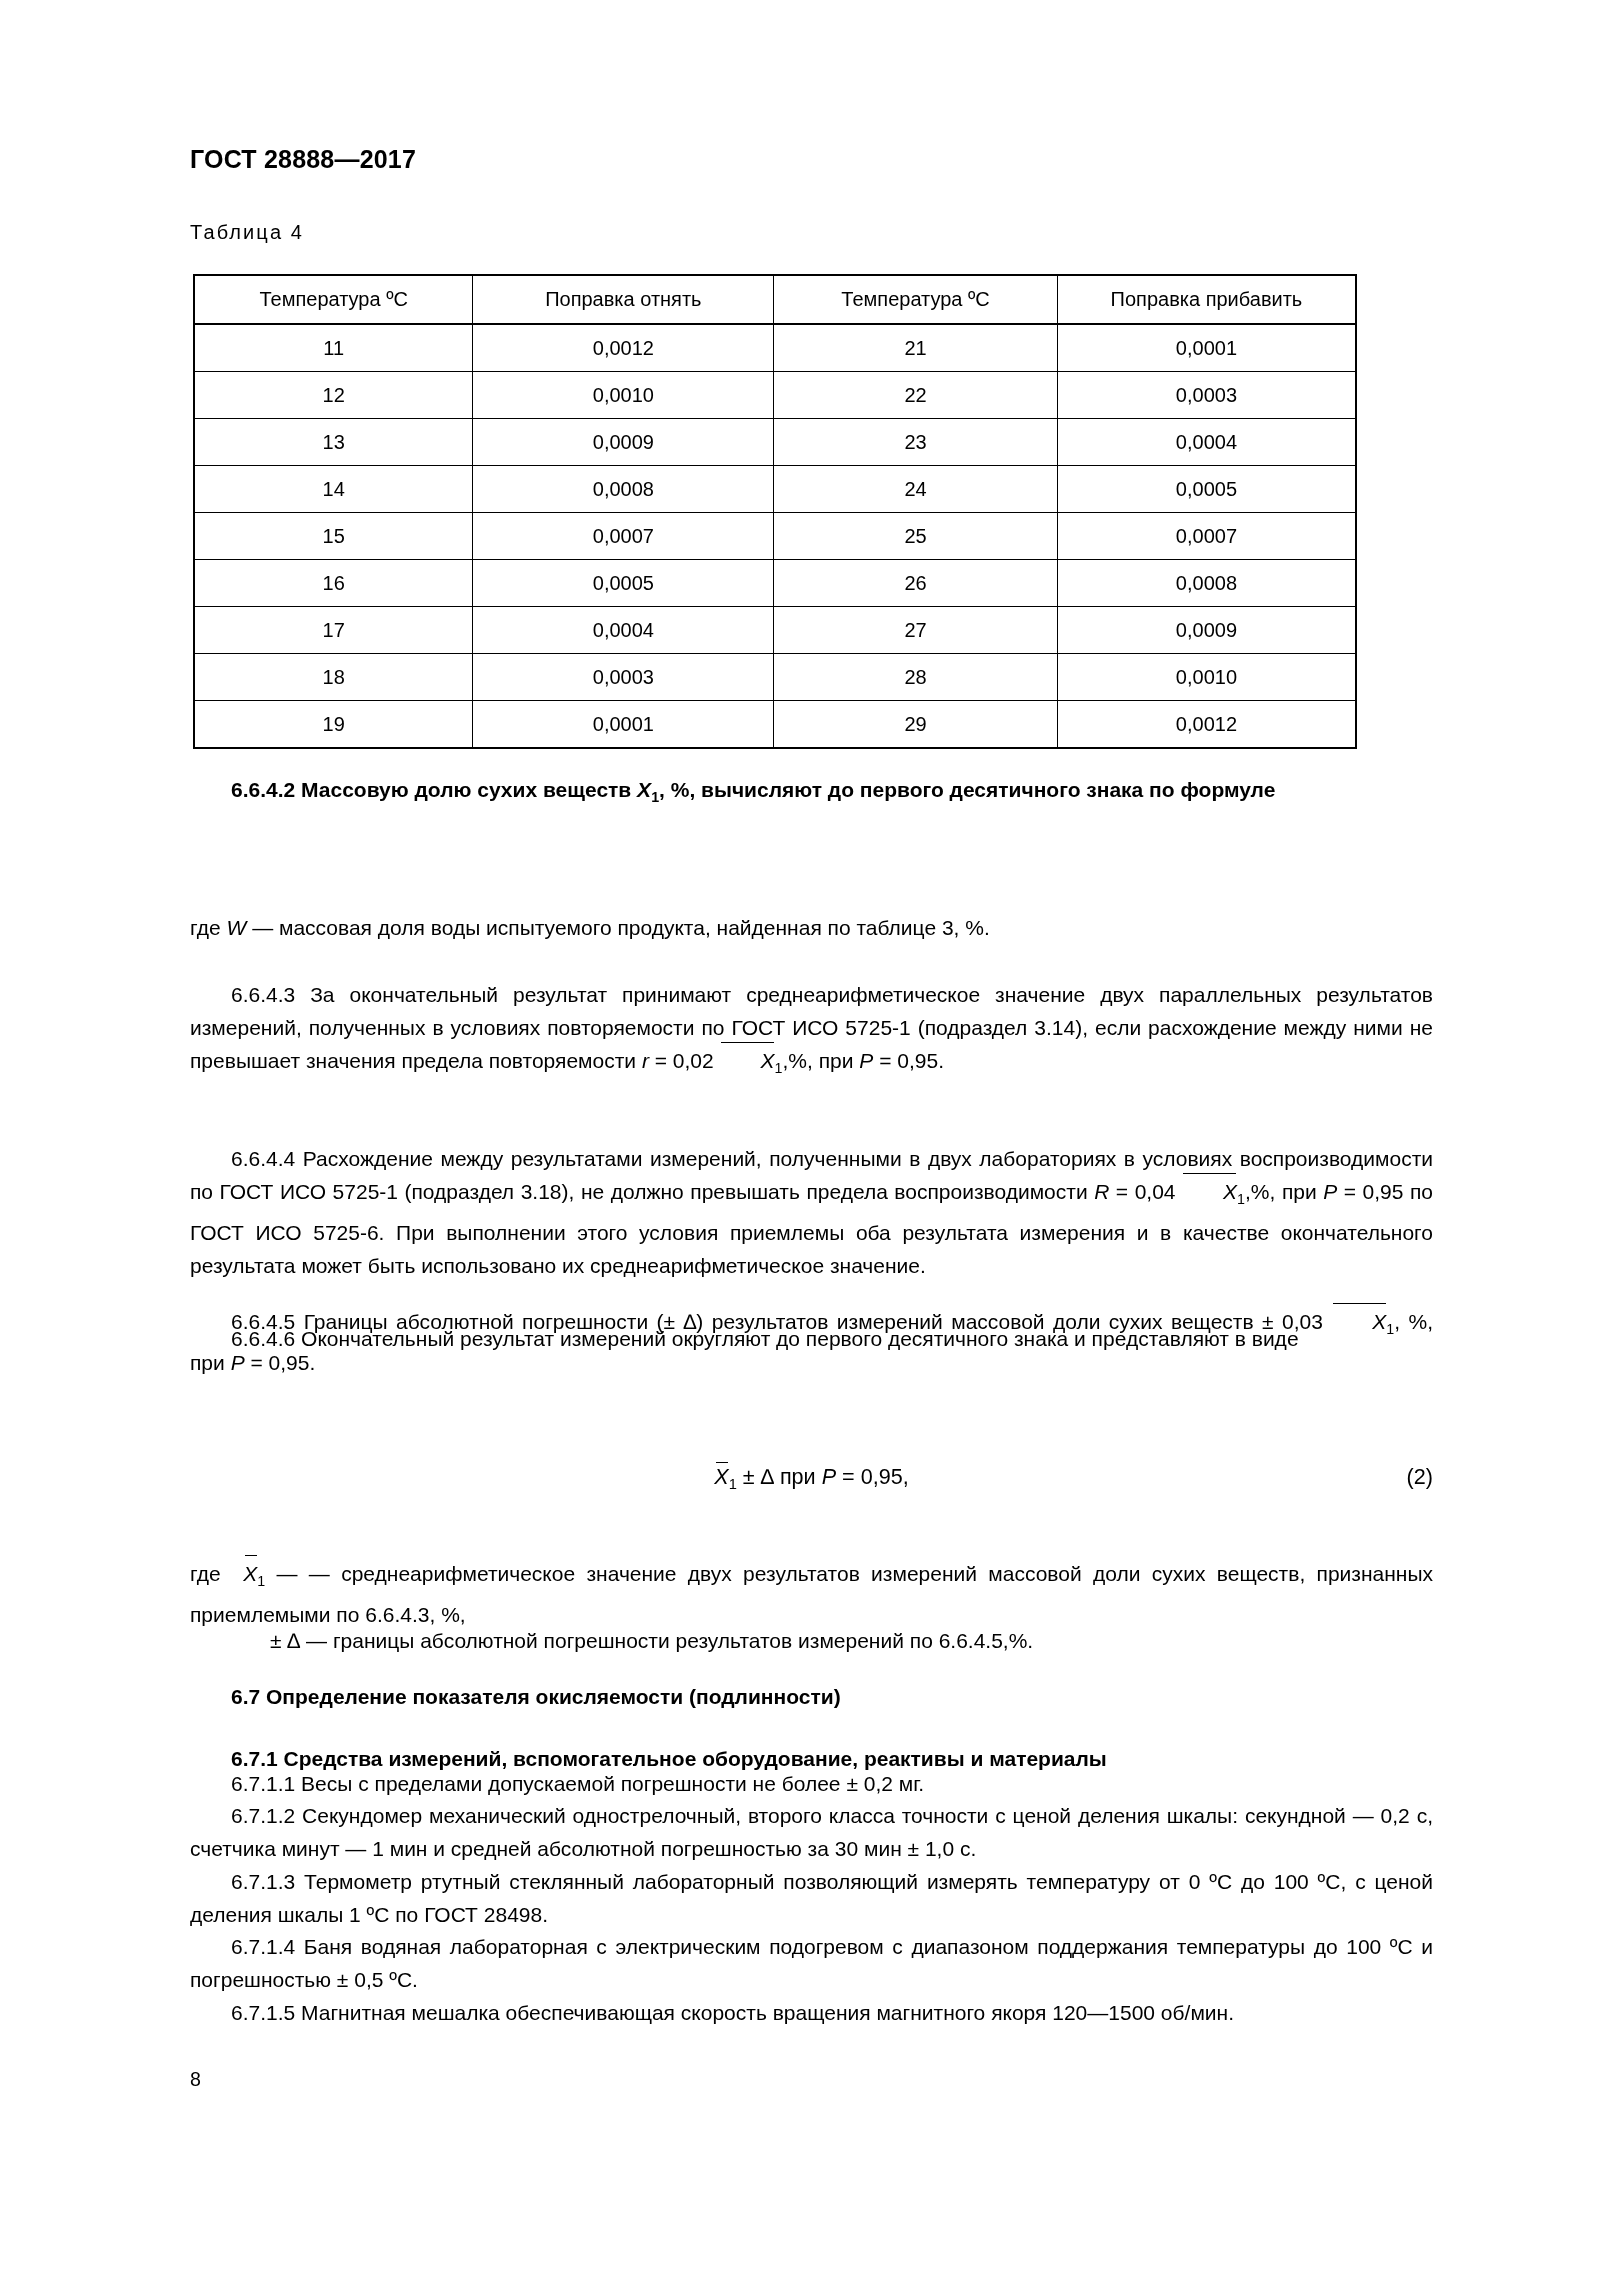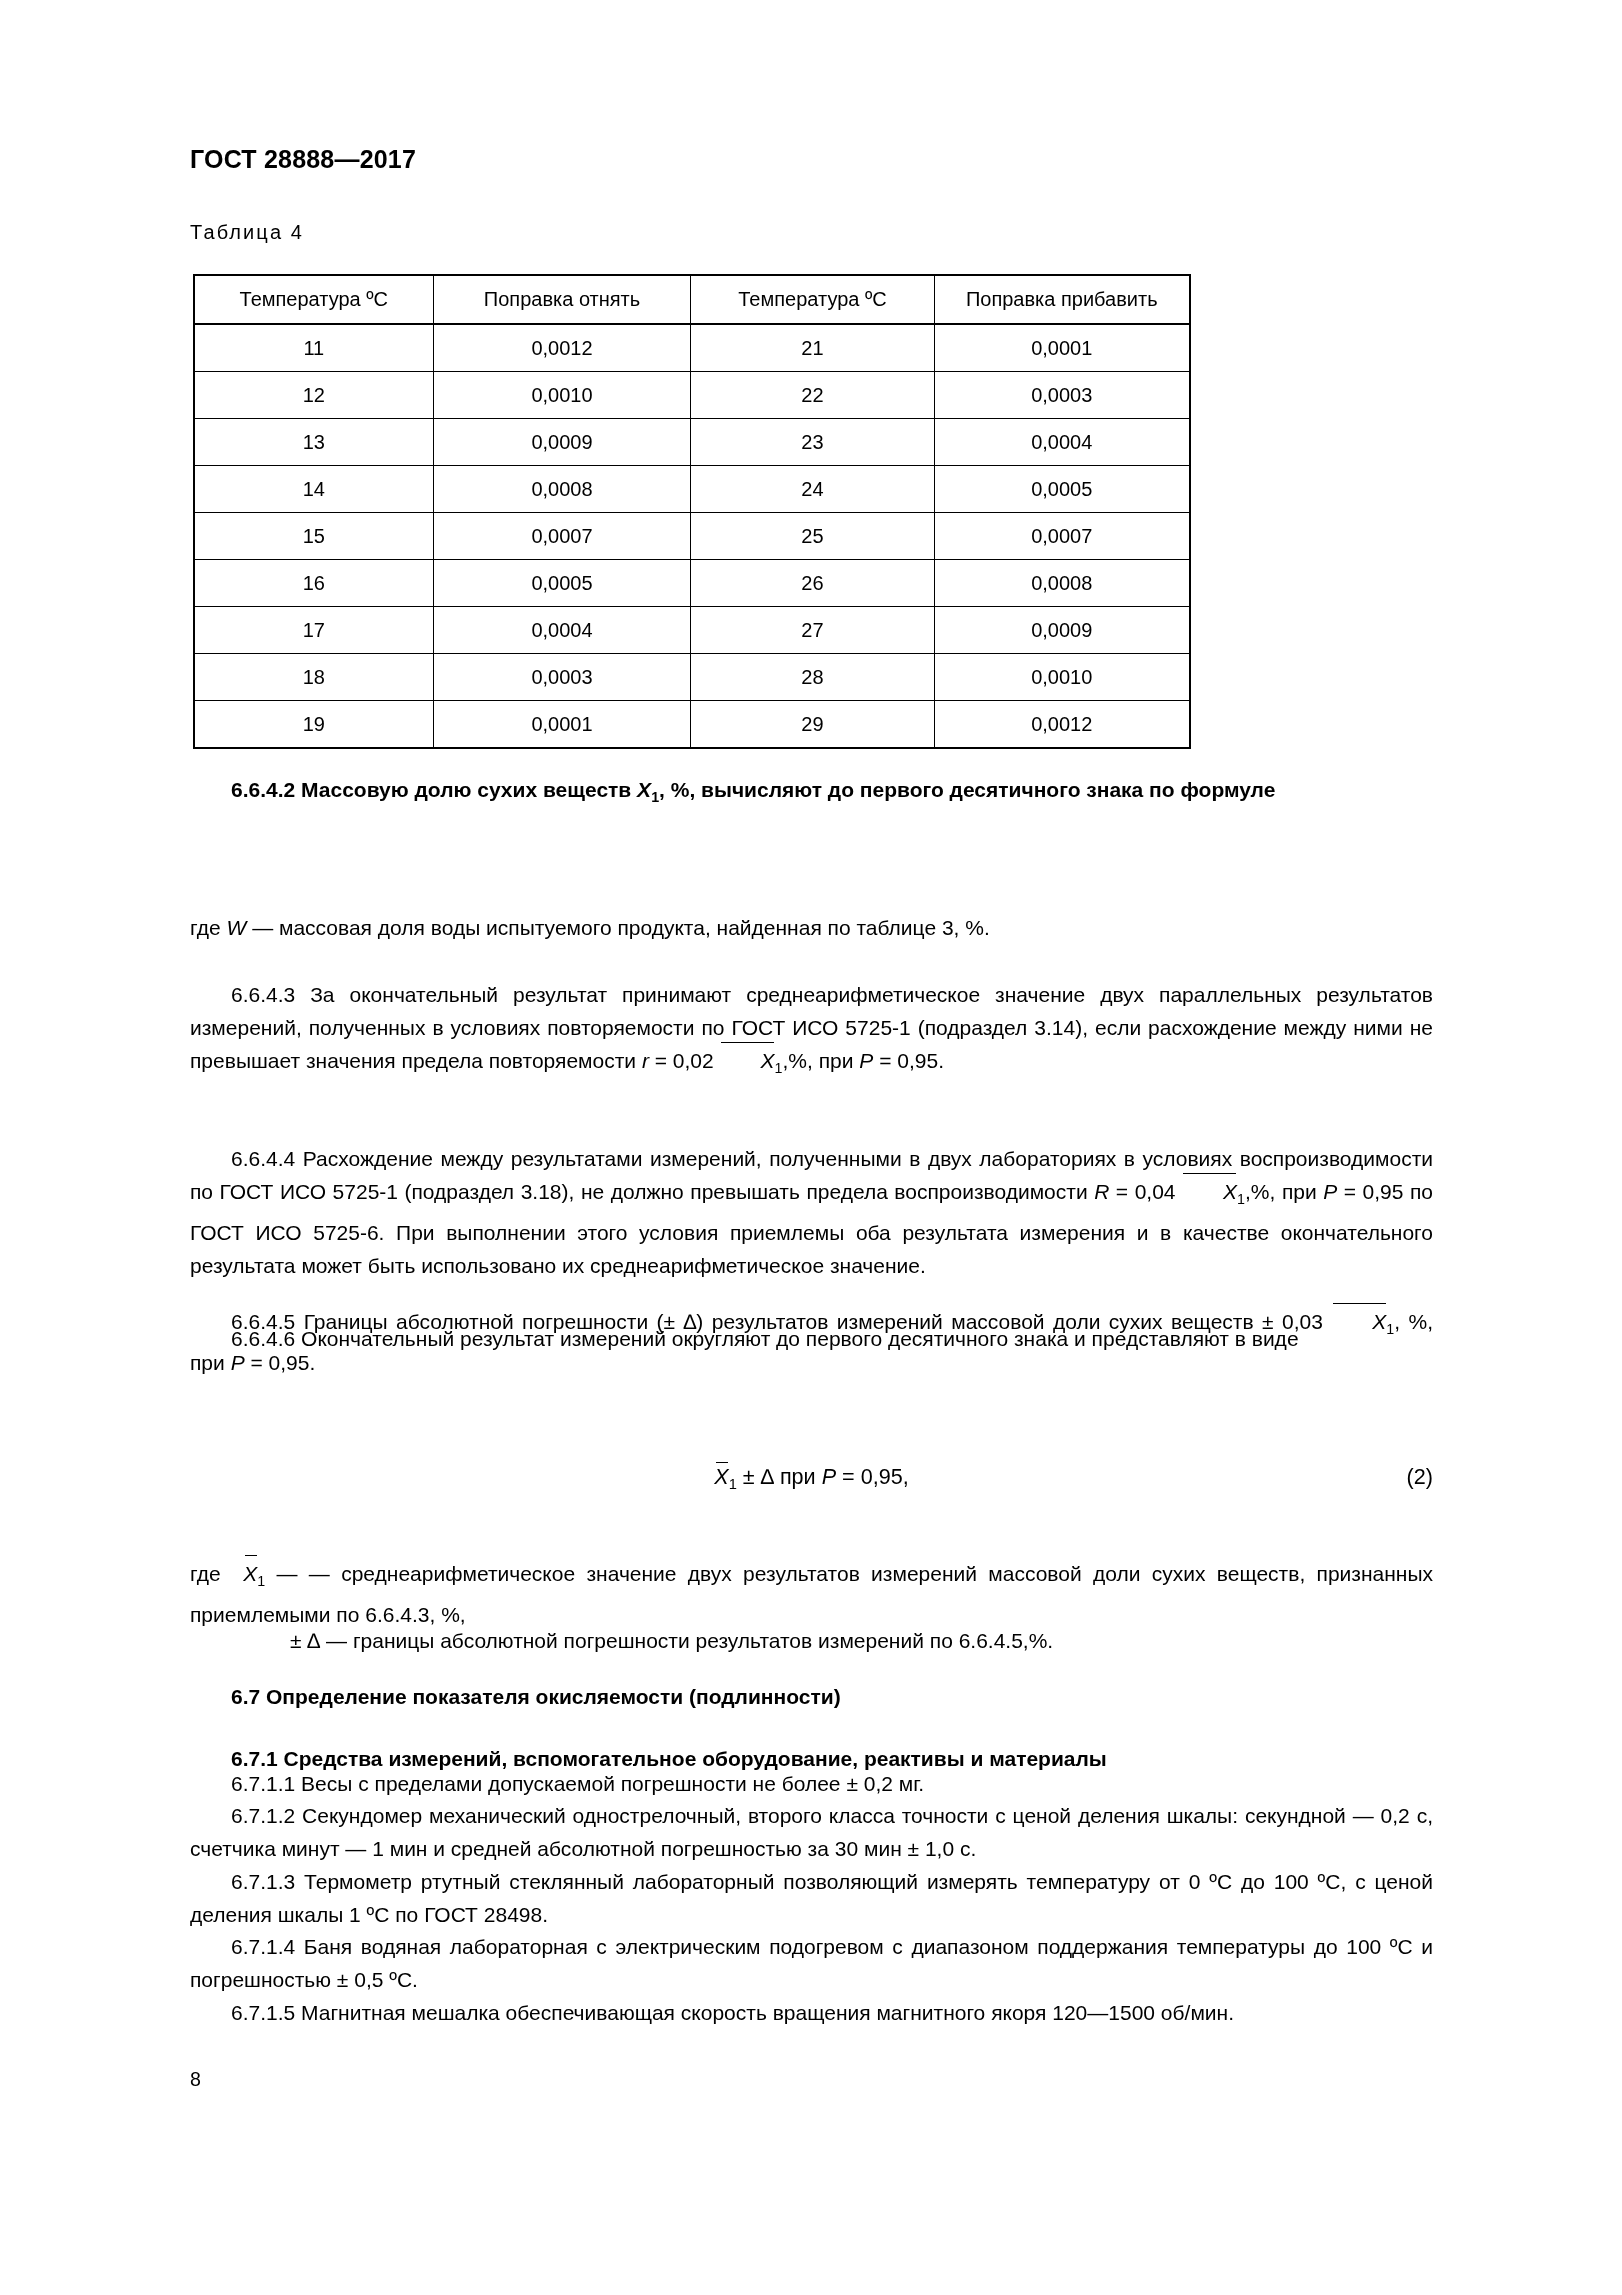--- a/index.html
+++ b/index.html
@@ -42,21 +42,21 @@
     font-size: 20px;
     letter-spacing: 2.1px;
     white-space: nowrap;
   }
 
   
   .tbl-wrap {
     position: absolute;
     left: 193px;
     top: 274px;
-    width: 998px;
+    width: 1164px;
   }
   table.corr {
     border-collapse: collapse;
     width: 100%;
     table-layout: fixed;
   }
   table.corr col.c1 { width: 24.0%; }
   table.corr col.c2 { width: 25.9%; }
   table.corr col.c3 { width: 24.4%; }
   table.corr col.c4 { width: 25.7%; }
@@ -141,21 +141,21 @@
     left: 190px;
     width: 1243px;
     font-size: 21px;
     line-height: 33px;
     text-align: justify;
   }
   .hang .lbl {
     display: inline-block;
   }
   .hang-ind {
-    margin-left: 100px;
+    margin-left: 80px;
     display: block;
   }
 
   .page-num {
     position: absolute;
     left: 190px;
     top: 2068px;
     font-size: 19.6px;
   }
 </style>

